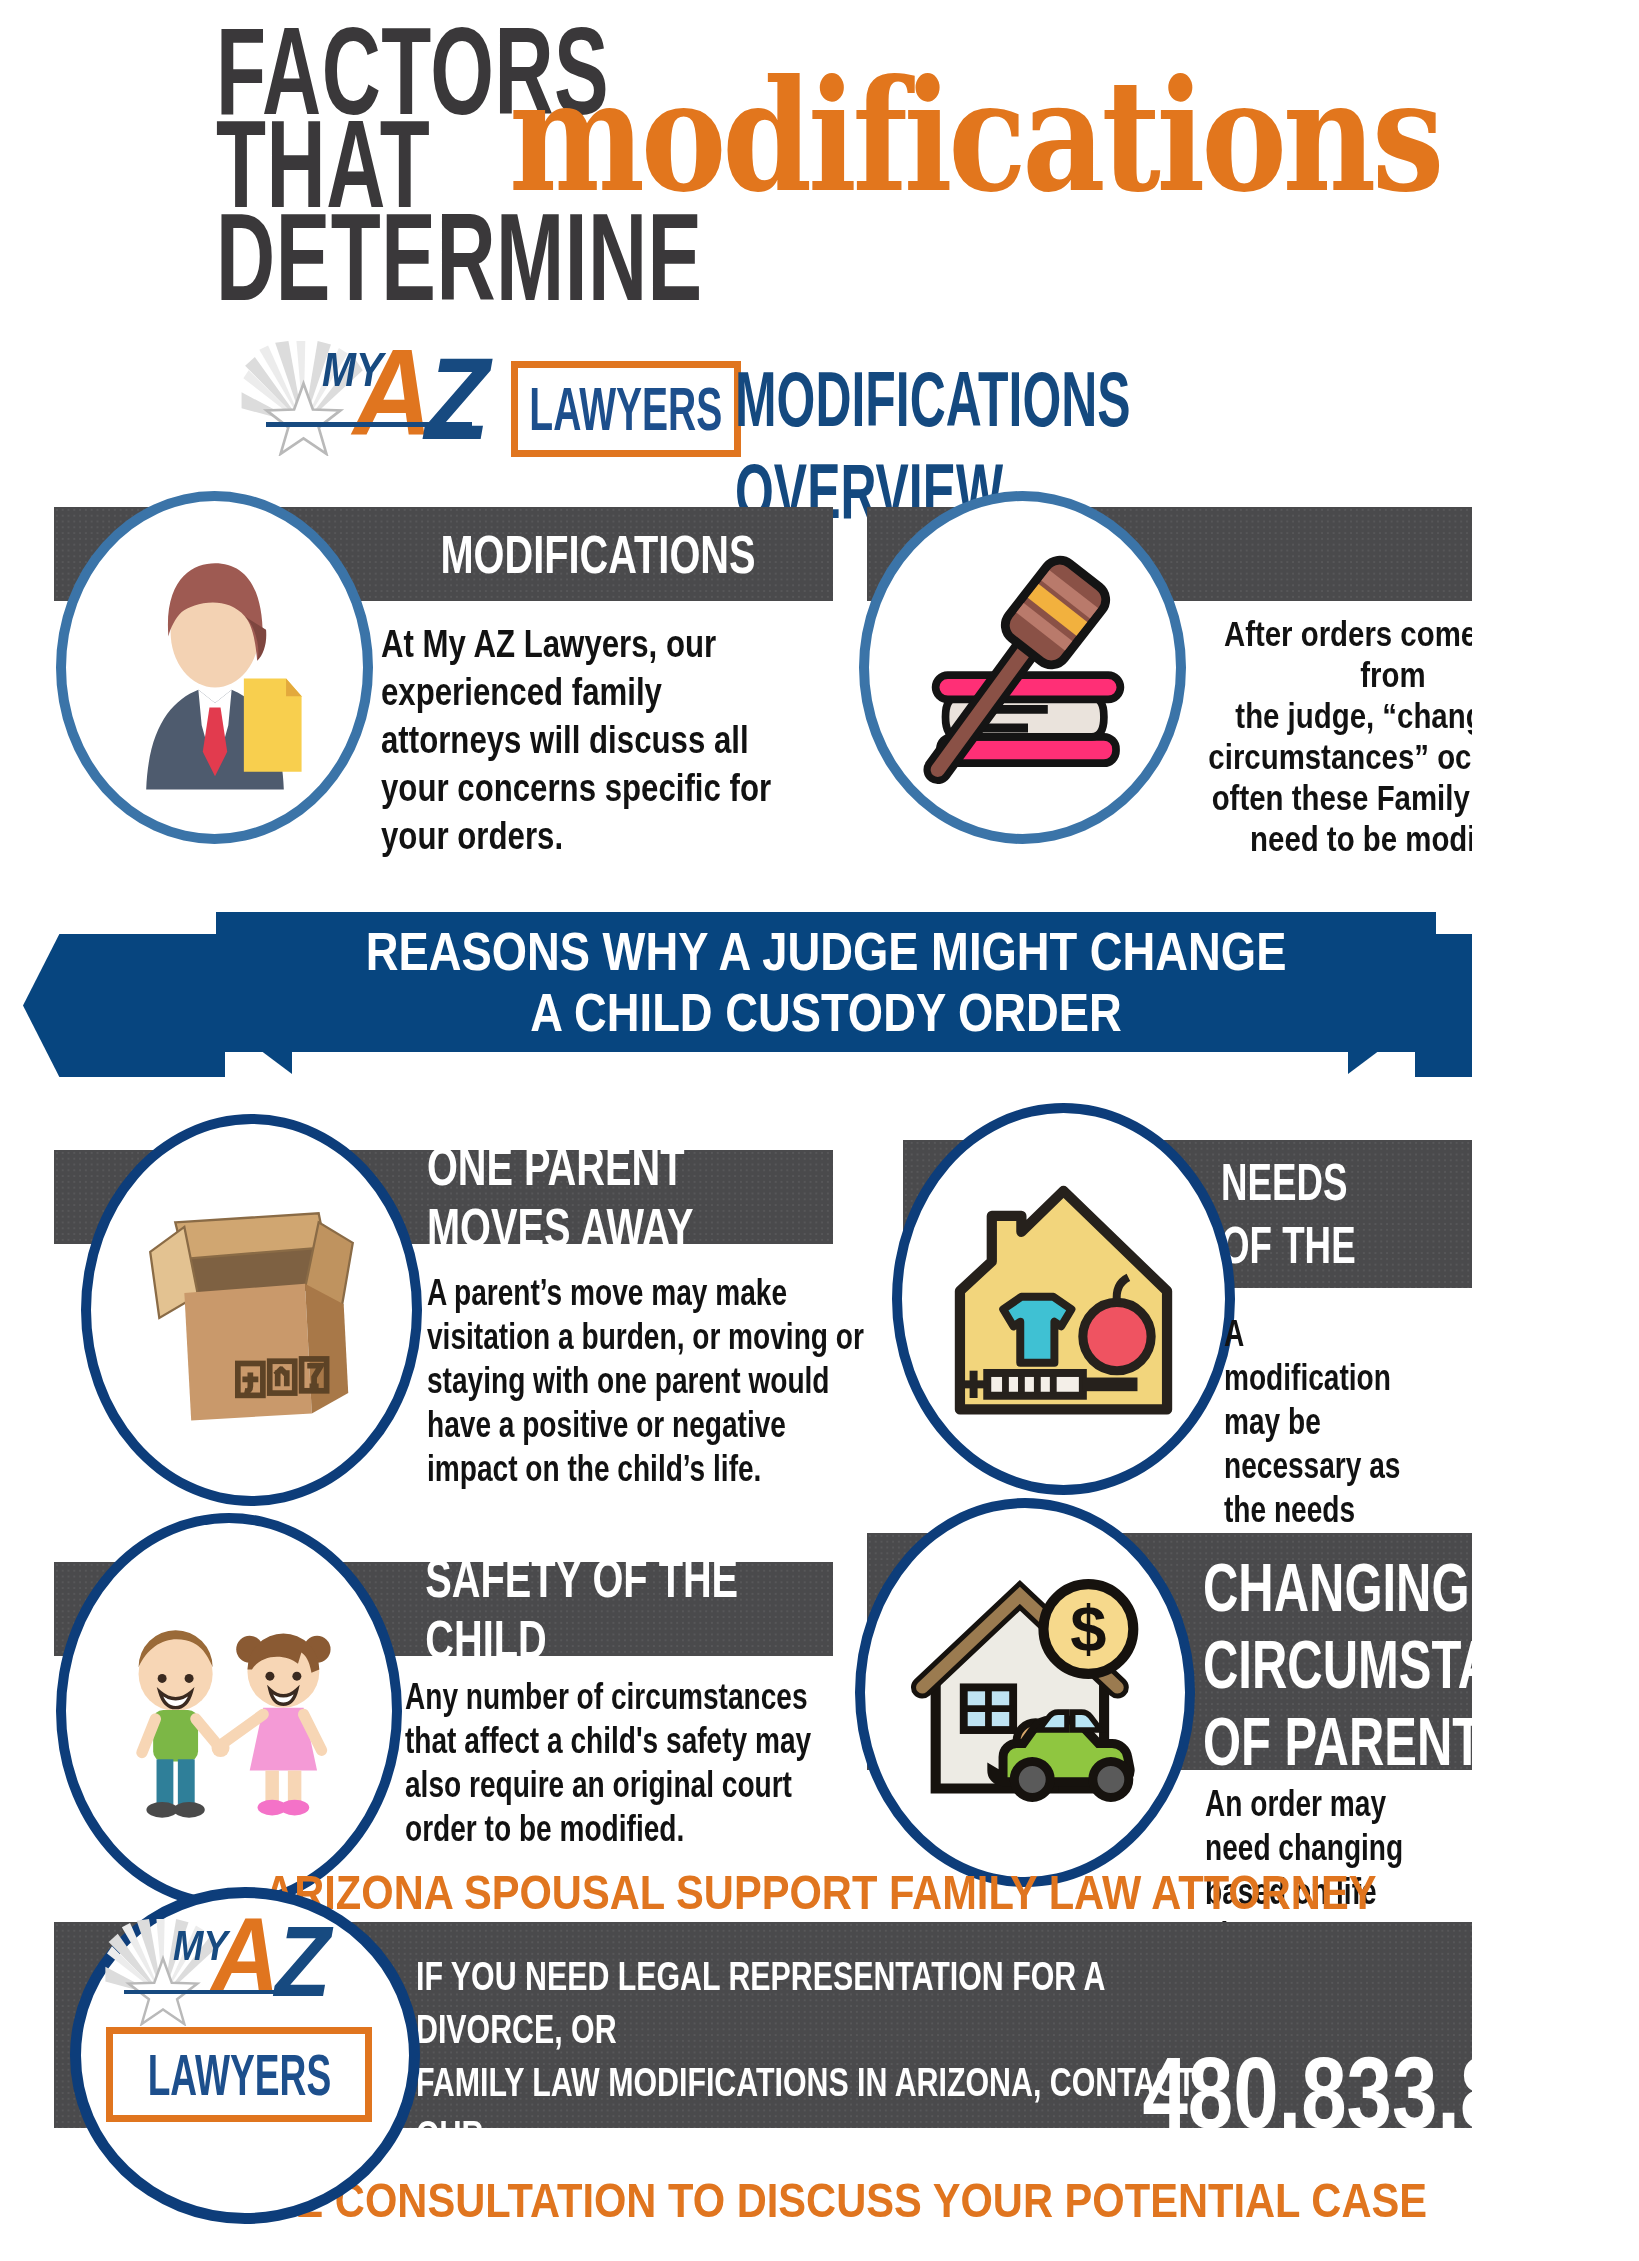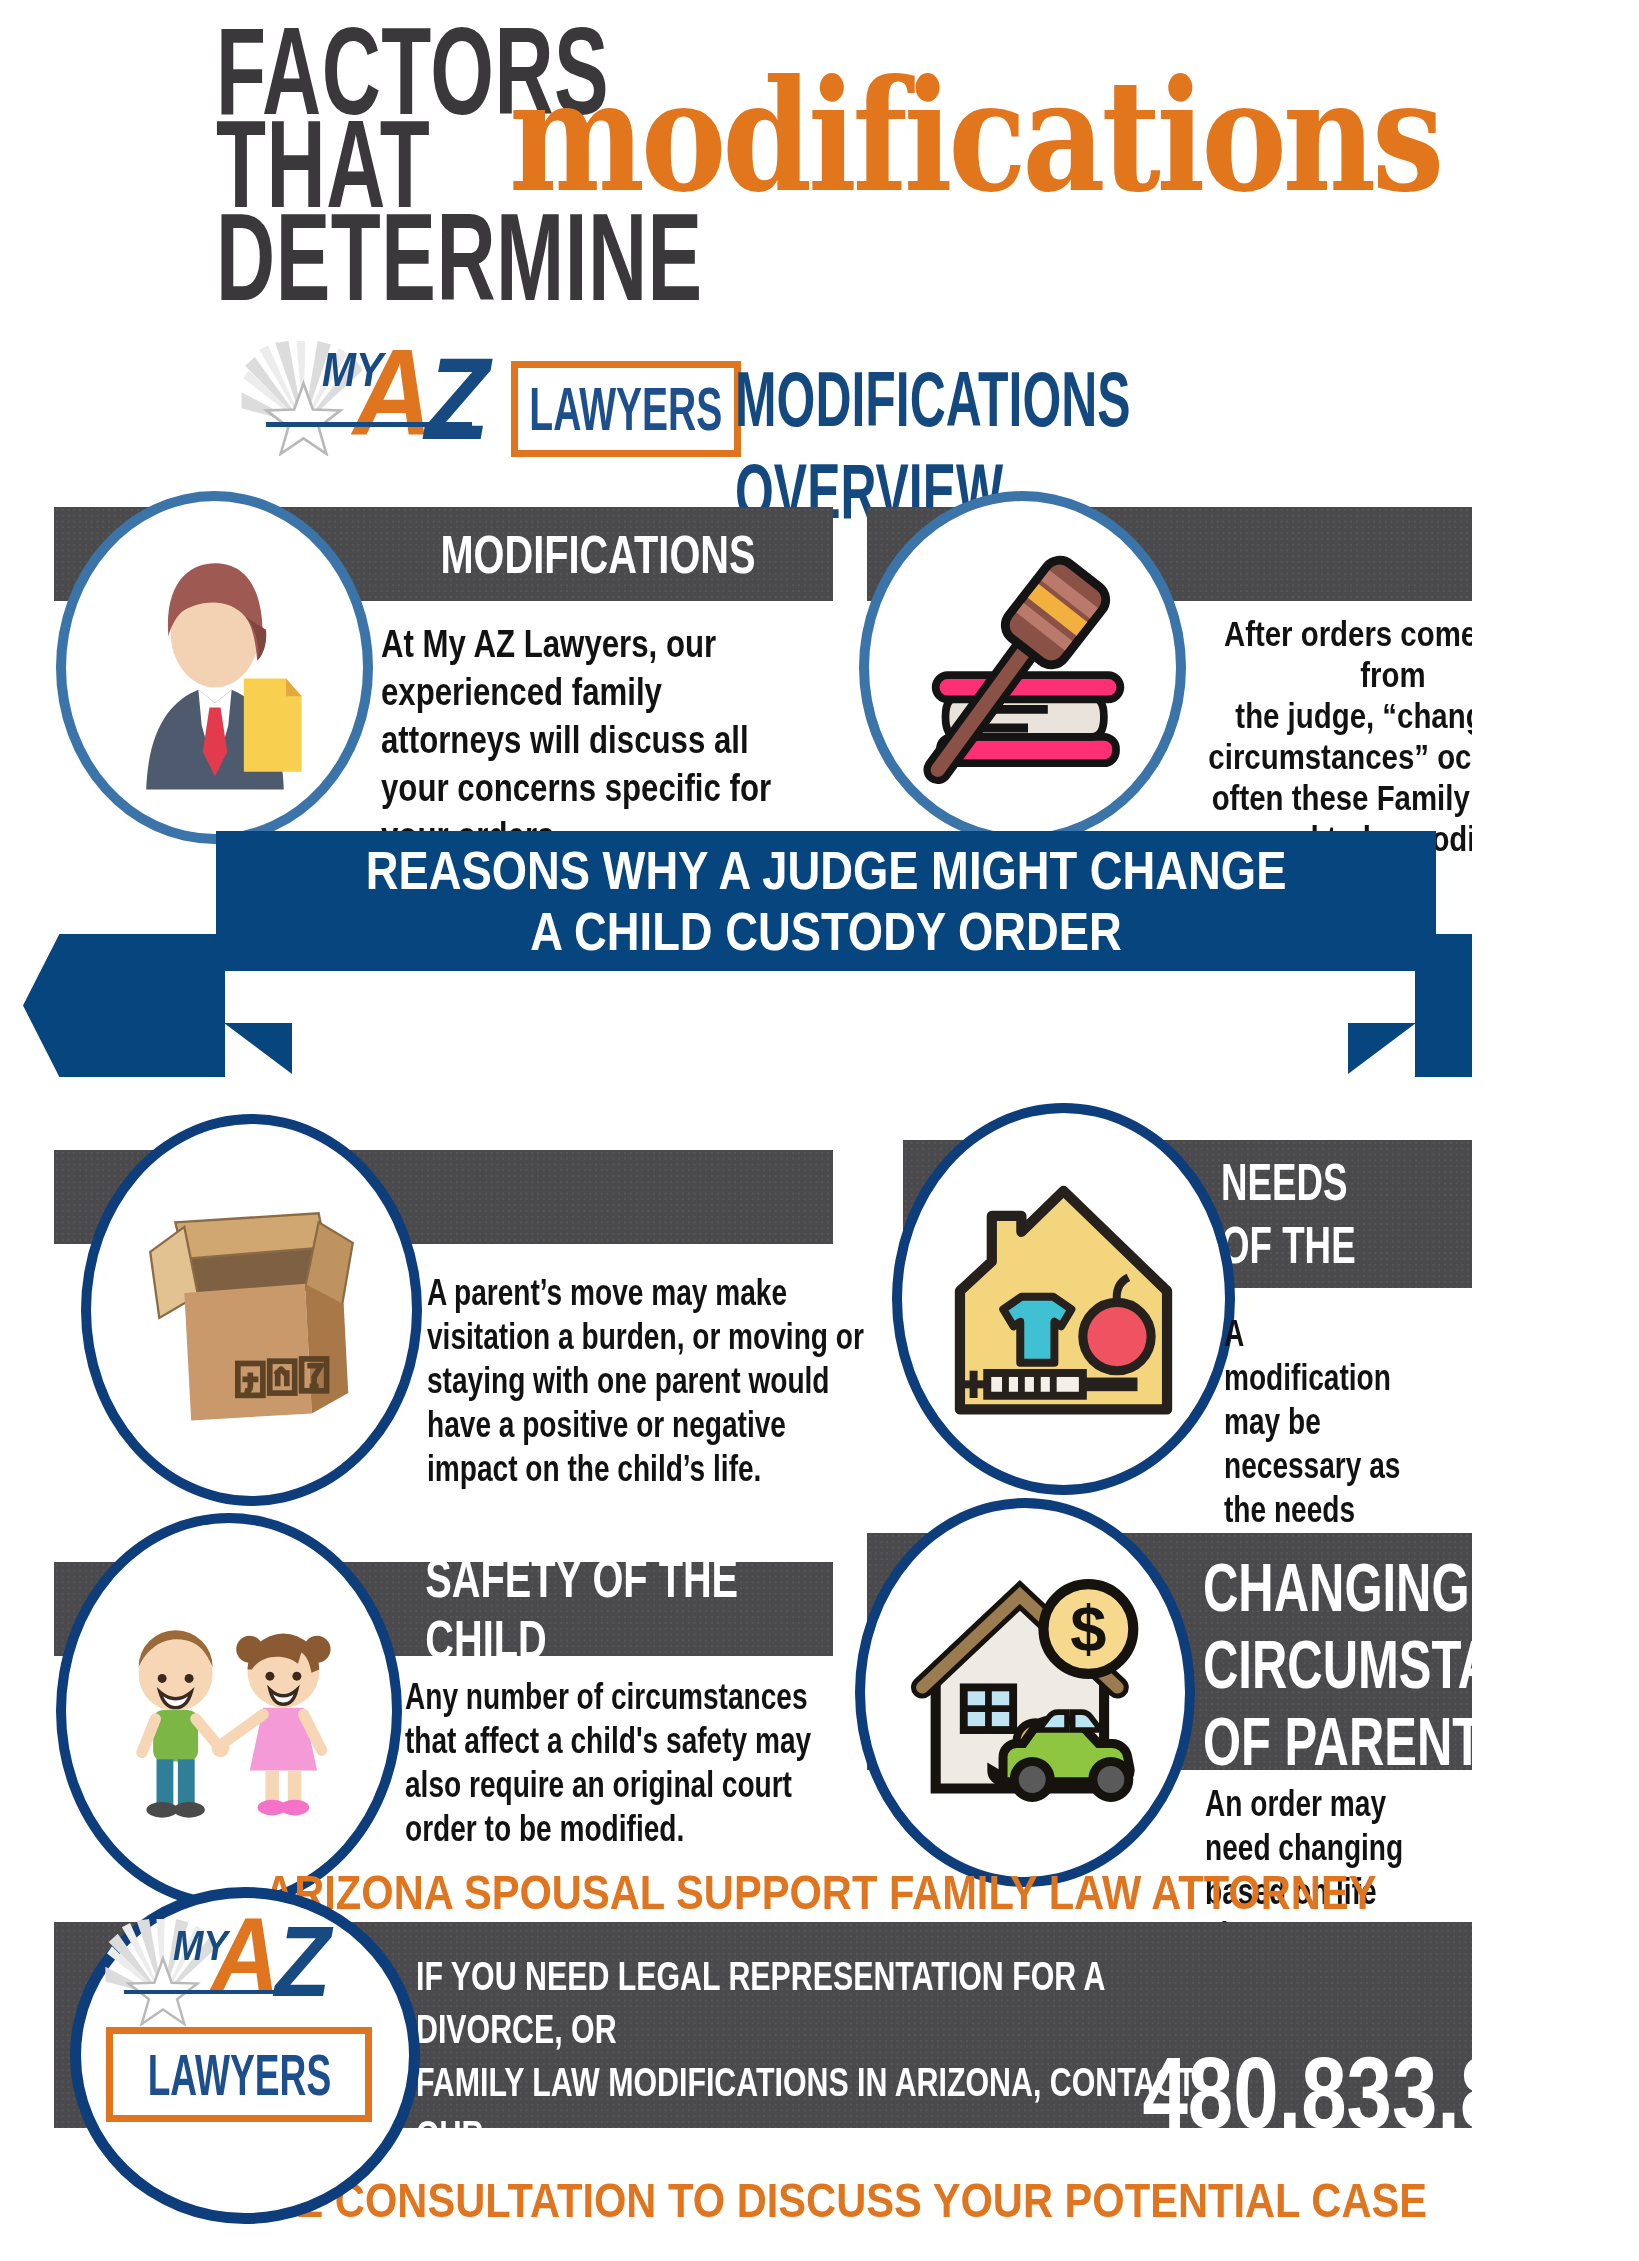--- a/index.html
+++ b/index.html
@@ -71,21 +71,21 @@
   .c4-circle{left:56px;top:1513px;width:326px;height:376px;}
   .c4-body{left:405px;top:1675px;font-size:36px;line-height:44px;transform:scaleX(.78);}
 
   .c5-bar{left:867px;top:1533px;width:754px;height:237px;}
   .c5-title{left:1203px;top:1549px;font-size:68px;line-height:77px;color:#fff;font-weight:700;
             transform:scaleX(.72);transform-origin:left top;}
   .c5-circle{left:855px;top:1498px;width:320px;height:369px;}
   .c5-body{left:1205px;top:1782px;font-size:36px;line-height:44px;transform:scaleX(.78);}
 
   
-  .ribbon-rect{left:216px;top:831px;width:1220px;height:140px;background:#07457f;
+  .ribbon-rect{left:216px;top:912px;width:1220px;height:140px;background:#07457f;
     display:flex;align-items:center;justify-content:center;}
   .ribbon-rect span{color:#fff;font-weight:700;font-size:54px;line-height:61px;text-align:center;
     transform:scaleX(.84);transform-origin:center;}
   .wing{background:#07457f;}
   .wing-l{left:23px;top:934px;width:202px;height:143px;
     clip-path:polygon(18% 0,100% 0,100% 100%,18% 100%,0 50%);}
   .wing-r{left:1415px;top:934px;width:202px;height:143px;
     clip-path:polygon(0 0,82% 0,100% 50%,82% 100%,0 100%);}
   .fold{background:#07457f;}
   .fold-l{left:224px;top:1023px;width:68px;height:51px;clip-path:polygon(0 0,100% 0,100% 100%);}
@@ -201,20 +201,23 @@
   <div class="abs wing wing-l"></div>
   <div class="abs wing wing-r"></div>
   <div class="abs fold fold-l"></div>
   <div class="abs fold fold-r"></div>
   <div class="abs ribbon-rect">
     <span class="pre">REASONS WHY A JUDGE MIGHT CHANGE
 A CHILD CUSTODY ORDER</span>
   </div>
 
   <div class="abs bar c2-bar"></div>
+  <div class="abs bar-title c2-title">
+    <span>ONE PARENT MOVES AWAY</span>
+  </div>
   <div class="abs circle dark c2-circle">
     <svg width="239" height="264" viewBox="0 0 210 210">
       <polygon points="48,58 162,50 154,88 44,96" fill="#7e6142"></polygon>
       <polygon points="38,28 164,20 170,50 46,60" fill="#d0a671" stroke="#8a6b46" stroke-width="2"></polygon>
       <polygon points="16,54 46,32 58,92 24,112" fill="#e3c291" stroke="#8a6b46" stroke-width="2"></polygon>
       <polygon points="194,46 164,28 152,86 184,104" fill="#bf935f" stroke="#8a6b46" stroke-width="2"></polygon>
       <polygon points="46,90 152,82 158,196 52,202" fill="#c9996b"></polygon>
       <polygon points="152,82 186,100 190,178 158,196" fill="#a87848"></polygon>
       <g stroke="#5d4326" stroke-width="5" fill="none">
         <rect x="93" y="152" width="22" height="28"></rect>

